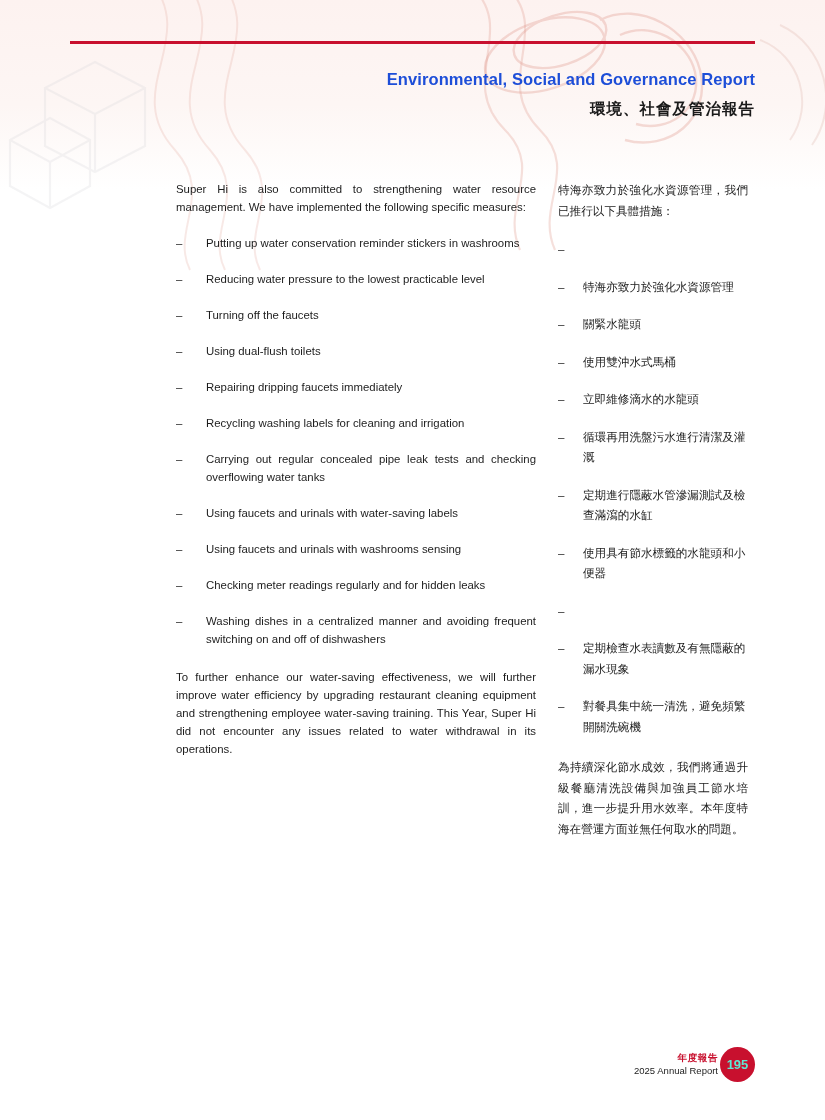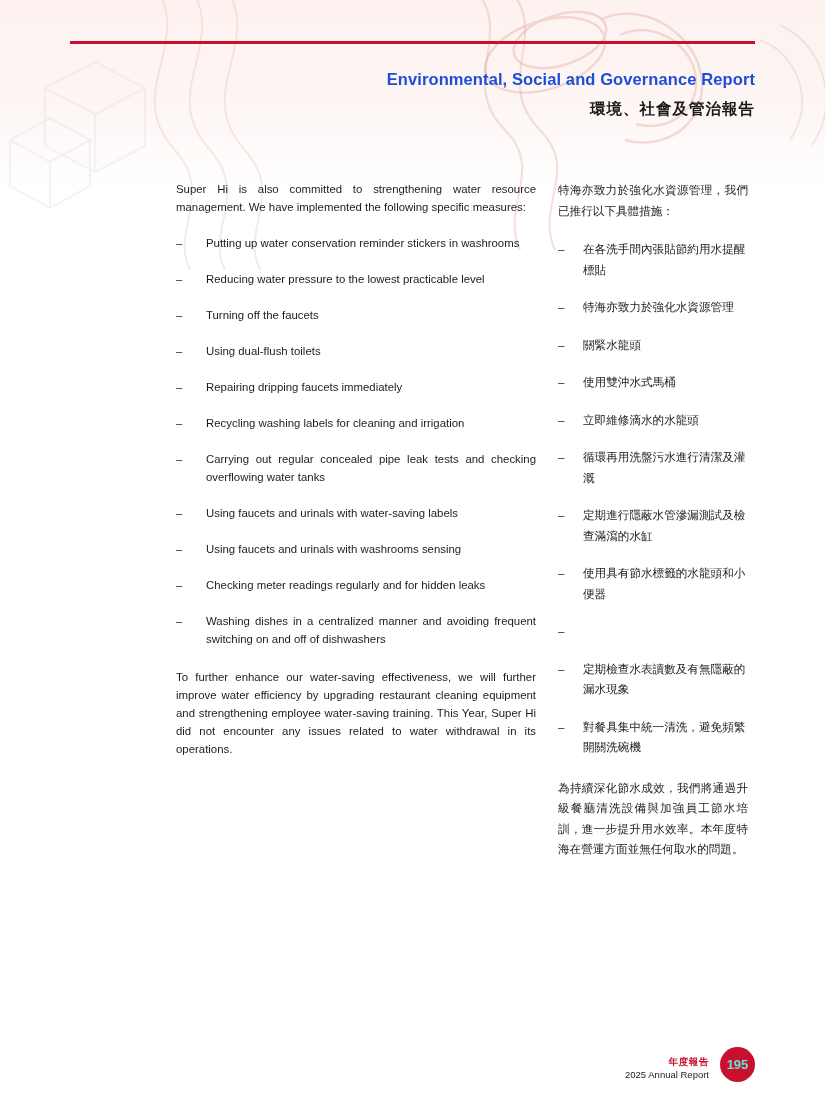--- a/index.html
+++ b/index.html
@@ -132,22 +132,22 @@
 
   .closing-en { margin-top: 20px; }
   .closing-zh { margin-top: 20px; }
 
   
   .footer {
     position: absolute;
     right: 70px;
     bottom: 38px;
     display: flex;
-    align-items: flex-end;
-    gap: 11px;
+    align-items: center;
+    gap: 2px;
   }
   .footer-text { text-align: right; line-height: 1.35; }
   .footer-zh {
     color: #c8102e;
     font-size: 9.5px;
     font-weight: bold;
     letter-spacing: 0.6px;
   }
   .footer-en {
     color: #1c1c1c;
@@ -263,21 +263,20 @@
         </li>
       </ul>
       <p class="para-en closing-en">To further enhance our water-saving effectiveness, we will further improve water efficiency by upgrading restaurant cleaning equipment and strengthening employee water-saving training. This Year, Super Hi did not encounter any issues related to water withdrawal in its operations.</p>
     </div>
 
     <div class="col-zh">
       <p class="para-zh">特海亦致力於強化水資源管理，我們已推行以下具體措施：</p>
       <ul class="list-zh">
         <li>
           <span class="dash zh-dash">–</span>
-          <span class="item-text-zh">在各洗手間內張貼節約用水提醒標貼</span>
         </li>
         <li>
           <span class="dash zh-dash">–</span>
           <span class="item-text-zh">特海亦致力於強化水資源管理</span>
         </li>
         <li>
           <span class="dash zh-dash">–</span>
           <span class="item-text-zh">關緊水龍頭</span>
         </li>
         <li>

